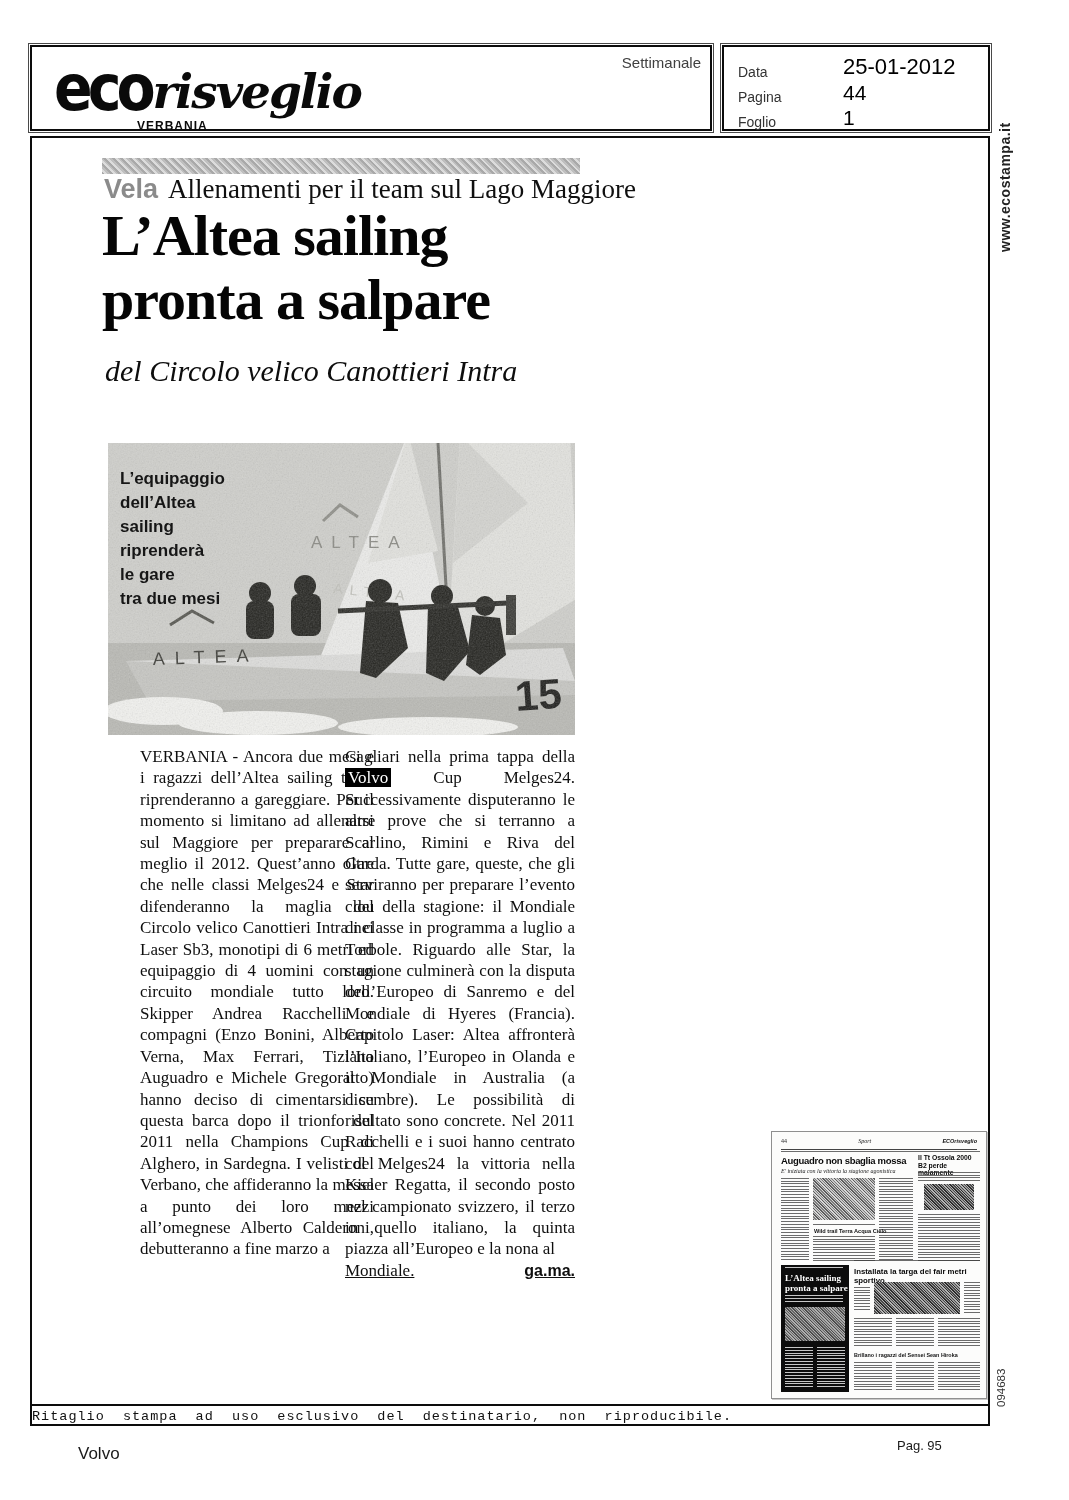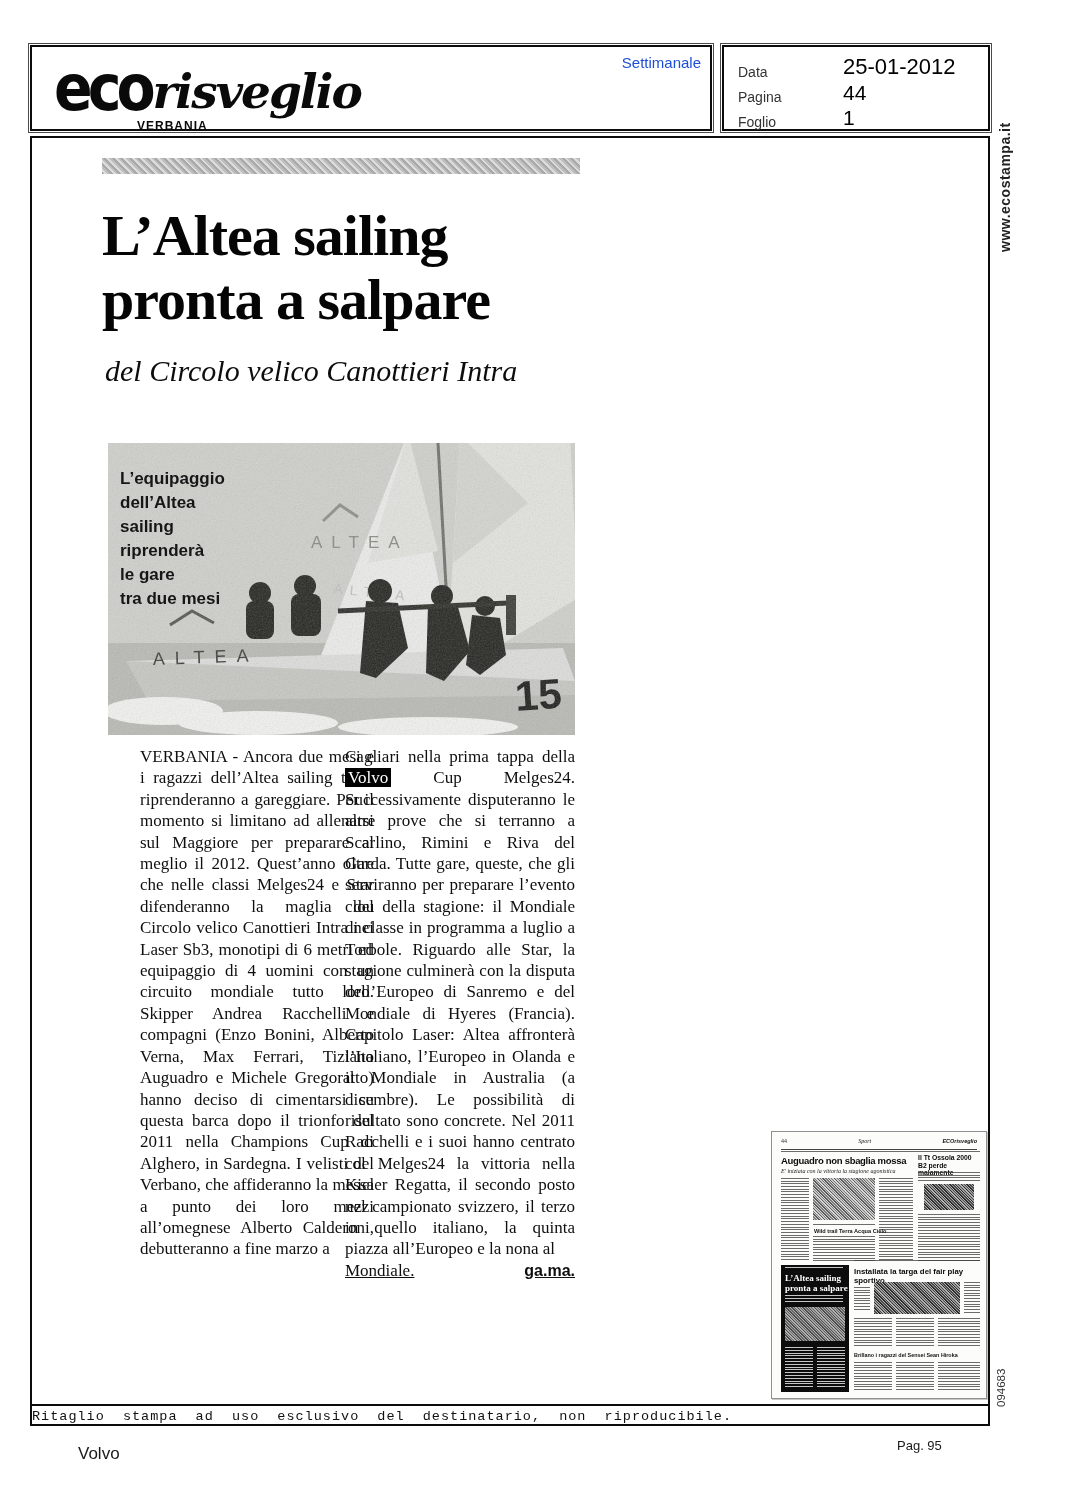--- a/index.html
+++ b/index.html
@@ -9,21 +9,21 @@
     font-family:"Liberation Serif", serif; color:#111;
   }
   .abs { position:absolute; }
 
   
   .logo-box { left:30px; top:45px; width:682px; height:86px; border:2px solid #0c0c0c; box-shadow:0 0 0 1px #fff, 0 0 0 2px #4a4a4a; background:#fff; }
   .logo-wrap { position:absolute; left:22px; top:8px; white-space:nowrap; }
   .logo-eco { font-family:"DejaVu Sans", sans-serif; font-weight:bold; font-size:57px; letter-spacing:-5px; display:inline-block; transform:scaleY(1.12); color:#0a0a0a; }
   .logo-script { font-family:"DejaVu Serif", serif; font-weight:bold; font-style:italic; font-size:47px; letter-spacing:-2px; margin-left:2px; color:#0a0a0a; }
   .logo-sub { position:absolute; left:105px; top:72px; font-family:"Liberation Sans", sans-serif; font-weight:bold; font-size:12px; letter-spacing:1px; color:#0a0a0a;text-align:center; }
-  .frequency { position:absolute; right:9px; top:7px; font-family:"Liberation Sans", sans-serif; font-size:15px; color:#1d4ed8; }
+  .frequency { position:absolute; right:9px; top:7px; font-family:"Liberation Sans", sans-serif; font-size:15px; color:#404040; }
 
   .meta-box { left:722px; top:45px; width:268px; height:86px; border:2px solid #0c0c0c; box-shadow:0 0 0 1px #fff, 0 0 0 2px #4a4a4a; background:#fff; padding:8px 0 0 14px; }
   .meta-row { display:flex; align-items:flex-end; height:25px; }
   .meta-label { width:58px; font-family:"Liberation Sans", sans-serif; font-size:14px; color:#333; }
   .meta-value { font-family:"Liberation Sans", sans-serif; font-size:21px; color:#000;margin-left:47px; }
 
   
   .vert { transform:rotate(-90deg); transform-origin:left top; white-space:nowrap; }
   .ecostampa { left:997px; top:252px; font-family:"Liberation Sans", sans-serif; font-weight:bold; font-size:14px; letter-spacing:.5px; color:#222; }
   .code-num { left:995px; top:1407px; font-family:"Liberation Sans", sans-serif; font-size:11.5px; color:#333; }
@@ -109,20 +109,23 @@
   </div>
 </div>
 
 <div class="abs vert ecostampa">www.ecostampa.it</div>
 <div class="abs vert code-num">094683</div>
 
 <div class="abs main-frame">
 
   <div class="hatch-strip"></div>
 
+  <div class="kicker">
+    <span class="kicker-tag">Vela</span><span class="kicker-text">Allenamenti per il team sul Lago Maggiore</span>
+  </div>
 
   <div class="headline">
     <div>L’Altea sailing</div>
     <div>pronta a salpare</div>
   </div>
 
   <div class="subhead">
     <div>del Circolo velico Canottieri Intra</div>
   </div>
 
@@ -230,21 +233,21 @@
         <div>L’Altea sailing</div>
         <div>pronta a salpare</div>
       </div>
       <div class="sim-w" style="position:absolute; left:4px; top:30px; width:58px; height:8px;"></div>
       <div class="speckle" style="position:absolute; left:4px; top:42px; width:60px; height:34px; opacity:.8;"></div>
       <div class="sim-w" style="position:absolute; left:4px; top:82px; width:28px; height:40px;"></div>
       <div class="sim-w" style="position:absolute; left:36px; top:82px; width:28px; height:40px;"></div>
     </div>
 
     <div class="sim" style="left:82px; top:128px; width:126px; height:3px;"></div>
-    <div class="t-h4">Installata la targa del fair play sportivo</div>
+    <div class="t-h4">Installata la targa del fair metri sportivo</div>
     <div class="sim" style="left:82px; top:155px; width:16px; height:24px;"></div>
     <div class="speckle-dk" style="left:102px; top:150px; width:86px; height:32px;"></div>
     <div class="sim" style="left:192px; top:150px; width:16px; height:32px;"></div>
     <div class="sim" style="left:82px; top:186px; width:38px; height:30px;"></div>
     <div class="sim" style="left:124px; top:186px; width:38px; height:30px;"></div>
     <div class="sim" style="left:166px; top:186px; width:42px; height:30px;"></div>
     <div class="t-h5">Brillano i ragazzi del Sensei Sean Hiroka</div>
     <div class="sim" style="left:82px; top:230px; width:38px; height:30px;"></div>
     <div class="sim" style="left:124px; top:230px; width:38px; height:30px;"></div>
     <div class="sim" style="left:166px; top:230px; width:42px; height:30px;"></div>

